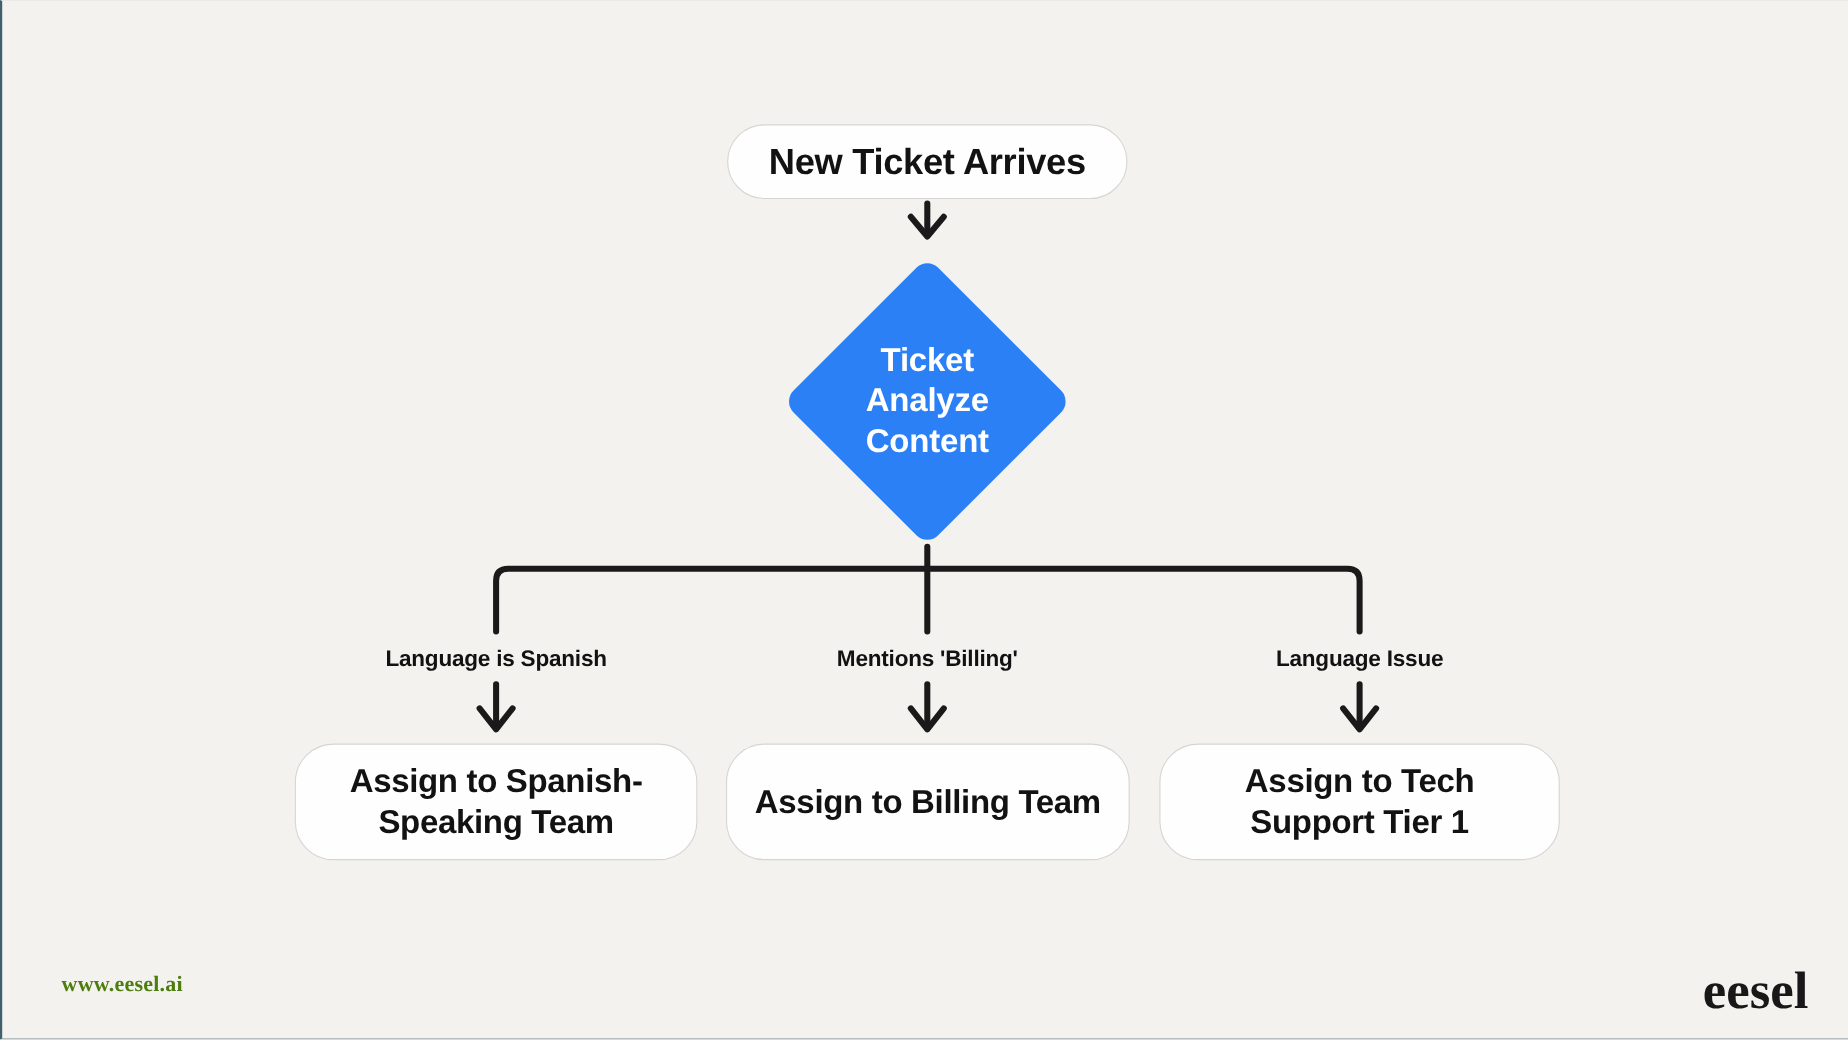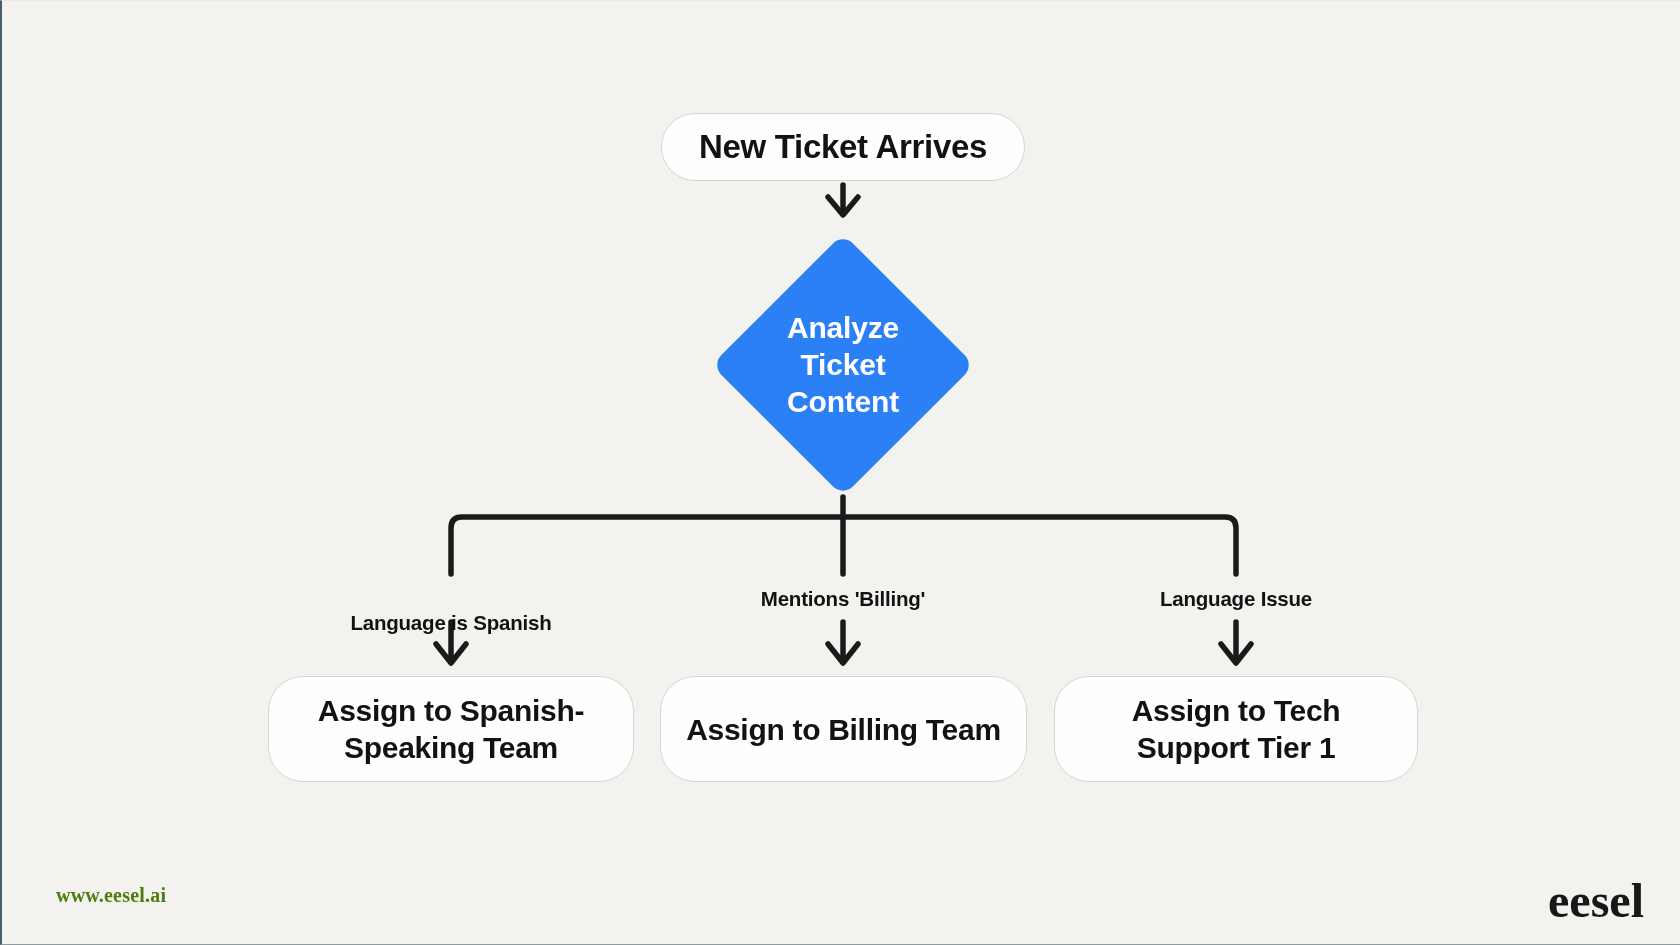--- a/index.html
+++ b/index.html
@@ -85,21 +85,21 @@
   }
   .branch-label {
     position: absolute;
     top: 586px;
     transform: translateX(-50%);
     white-space: nowrap;
     font-size: 20.5px;
     font-weight: 700;
     letter-spacing: -0.2px;
   }
-  .label-1 { left: 449px; margin-top: 24px; }
+  .label-1 { left: 449px; }
   .label-2 { left: 841px; }
   .label-3 { left: 1234px; }
   .footer-site {
     position: absolute;
     left: 54px; top: 883px;
     font-family: "Liberation Serif", "DejaVu Serif", serif;
     font-size: 20px;
     font-weight: 700;
     color: #4d7c0f;
     letter-spacing: 0.2px;
@@ -140,22 +140,22 @@
       <path d="M1219 643 L1234 662 L1249 643"></path>
     </g>
   </svg>
 
   <div class="node pill">
     <span>New Ticket Arrives</span>
   </div>
 
   <div class="diamond"></div>
   <div class="diamond-text">
+    <div>Ticket</div>
     <div>Analyze</div>
-    <div>Ticket</div>
     <div>Content</div>
   </div>
 
   <div class="branch-label label-1">Language is Spanish</div>
   <div class="branch-label label-2">Mentions 'Billing'</div>
   <div class="branch-label label-3">Language Issue</div>
 
   <div class="node action-box box-1">
     <span class="action-text">Assign to Spanish-Speaking Team</span>
   </div>

